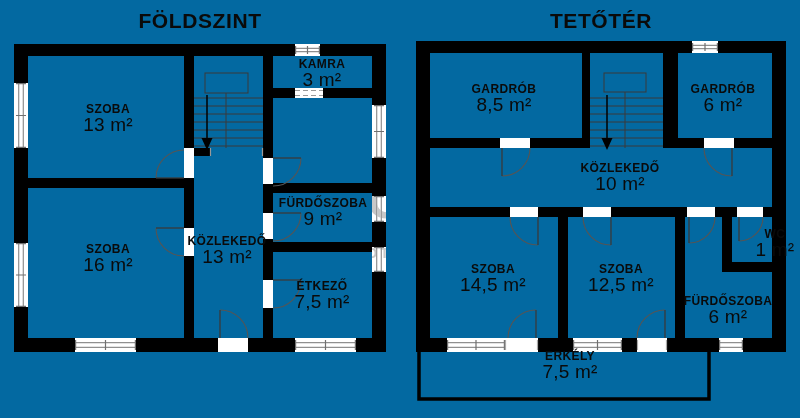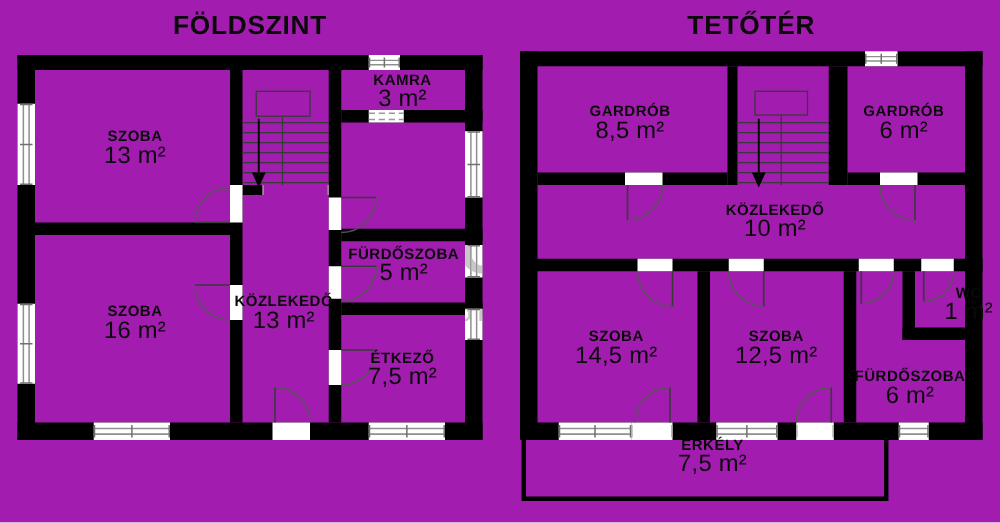--- a/index.html
+++ b/index.html
@@ -1,17 +1,17 @@
 <!DOCTYPE html>
 <html><head>
 <meta charset="utf-8">
 <style>
   html,body{margin:0;padding:0;background:#fff;}
   body{width:800px;height:418px;overflow:hidden;font-family:"Liberation Sans","DejaVu Sans",sans-serif;}
-  .canvas{position:relative;width:800px;height:418px;background:#a21caf;}
+  .canvas{position:relative;width:800px;height:418px;background:#0369a1;}
   .plan-svg{position:absolute;left:0;top:0;z-index:10;}
   .plan-title{position:absolute;transform:translateX(-50%);z-index:20;
     font-size:21px;font-weight:bold;letter-spacing:.6px;color:#0a0a0a;white-space:nowrap;}
   .room-label{position:absolute;transform:translateX(-50%);text-align:center;z-index:20;
     color:#0a0a0a;white-space:nowrap;}
   .room-name{font-weight:bold;font-size:12px;letter-spacing:.4px;line-height:15px;}
   .room-area{font-size:19px;letter-spacing:.2px;line-height:15px;}
   .watermark{position:absolute;left:412px;top:152px;transform:translateX(-50%);
     text-align:left;color:#c8c8c8;z-index:30;mix-blend-mode:darken;pointer-events:none;}
   .wm-roof{display:block;margin:0 auto 0;}
@@ -192,21 +192,21 @@
   <div class="room-label" style="left:108px;top:102px">
     <div class="room-name">SZOBA</div>
     <div class="room-area">13 m²</div>
   </div>
   <div class="room-label" style="left:322px;top:57px">
     <div class="room-name">KAMRA</div>
     <div class="room-area">3 m²</div>
   </div>
   <div class="room-label" style="left:323px;top:196px">
     <div class="room-name">FÜRDŐSZOBA</div>
-    <div class="room-area">5 m²</div>
+    <div class="room-area">9 m²</div>
   </div>
   <div class="room-label" style="left:108px;top:242px">
     <div class="room-name">SZOBA</div>
     <div class="room-area">16 m²</div>
   </div>
   <div class="room-label" style="left:227px;top:234px">
     <div class="room-name">KÖZLEKEDŐ</div>
     <div class="room-area">13 m²</div>
   </div>
   <div class="room-label" style="left:322px;top:279px">

